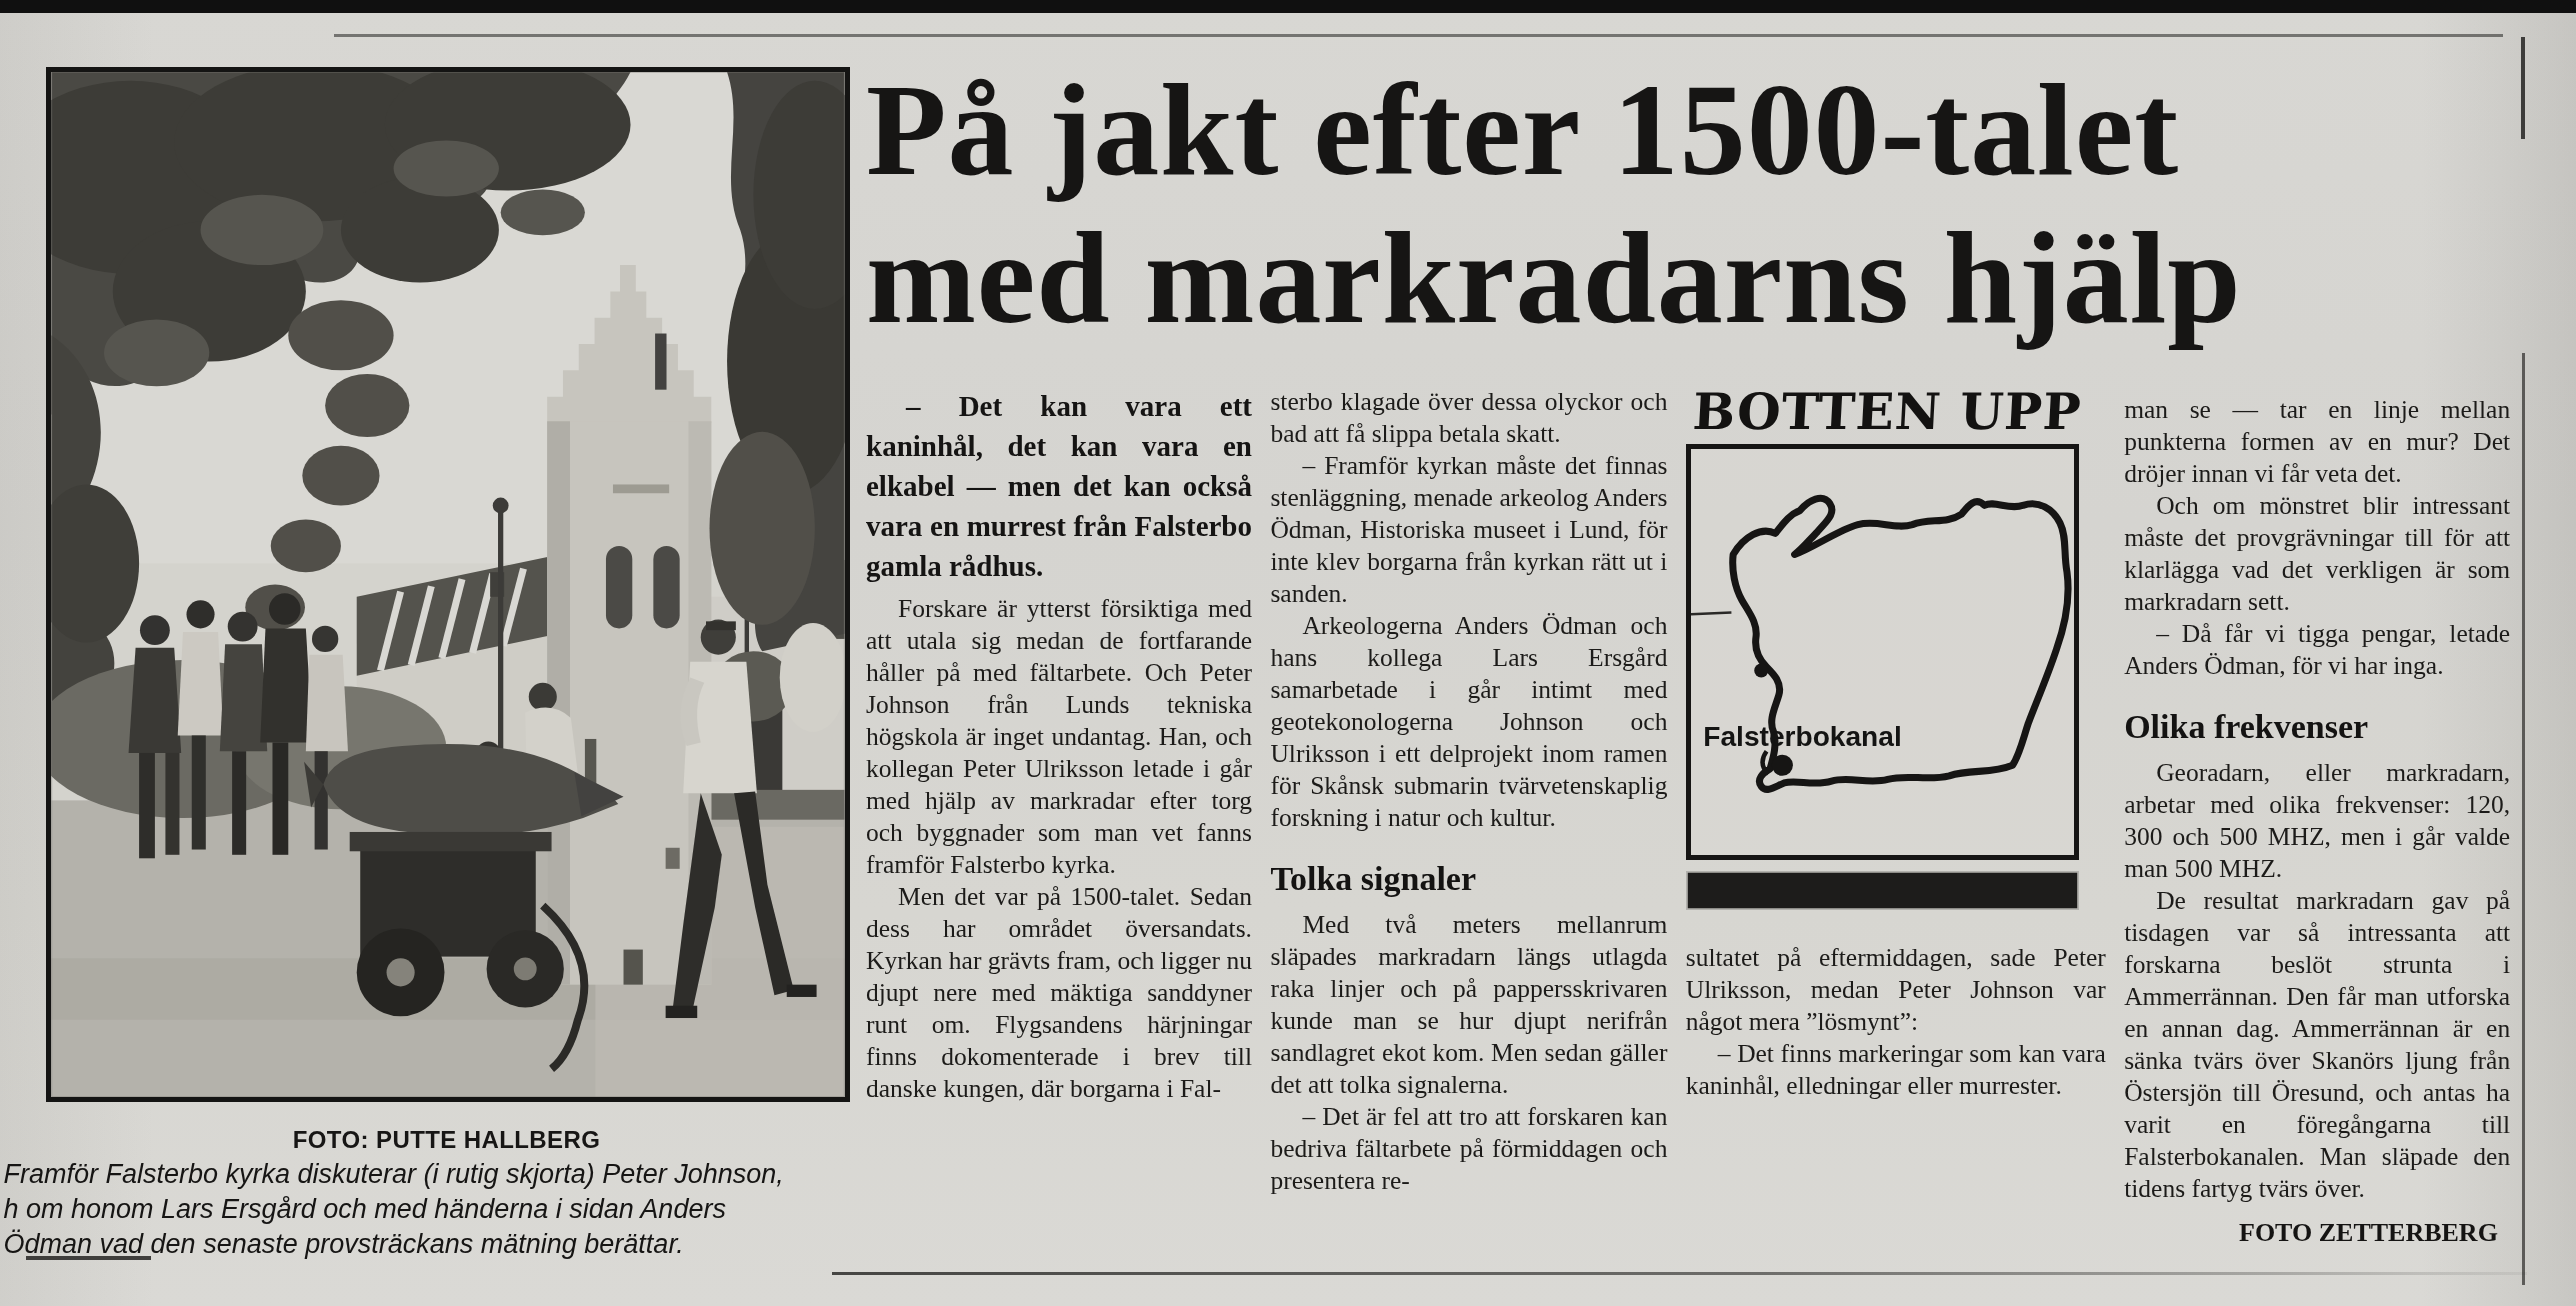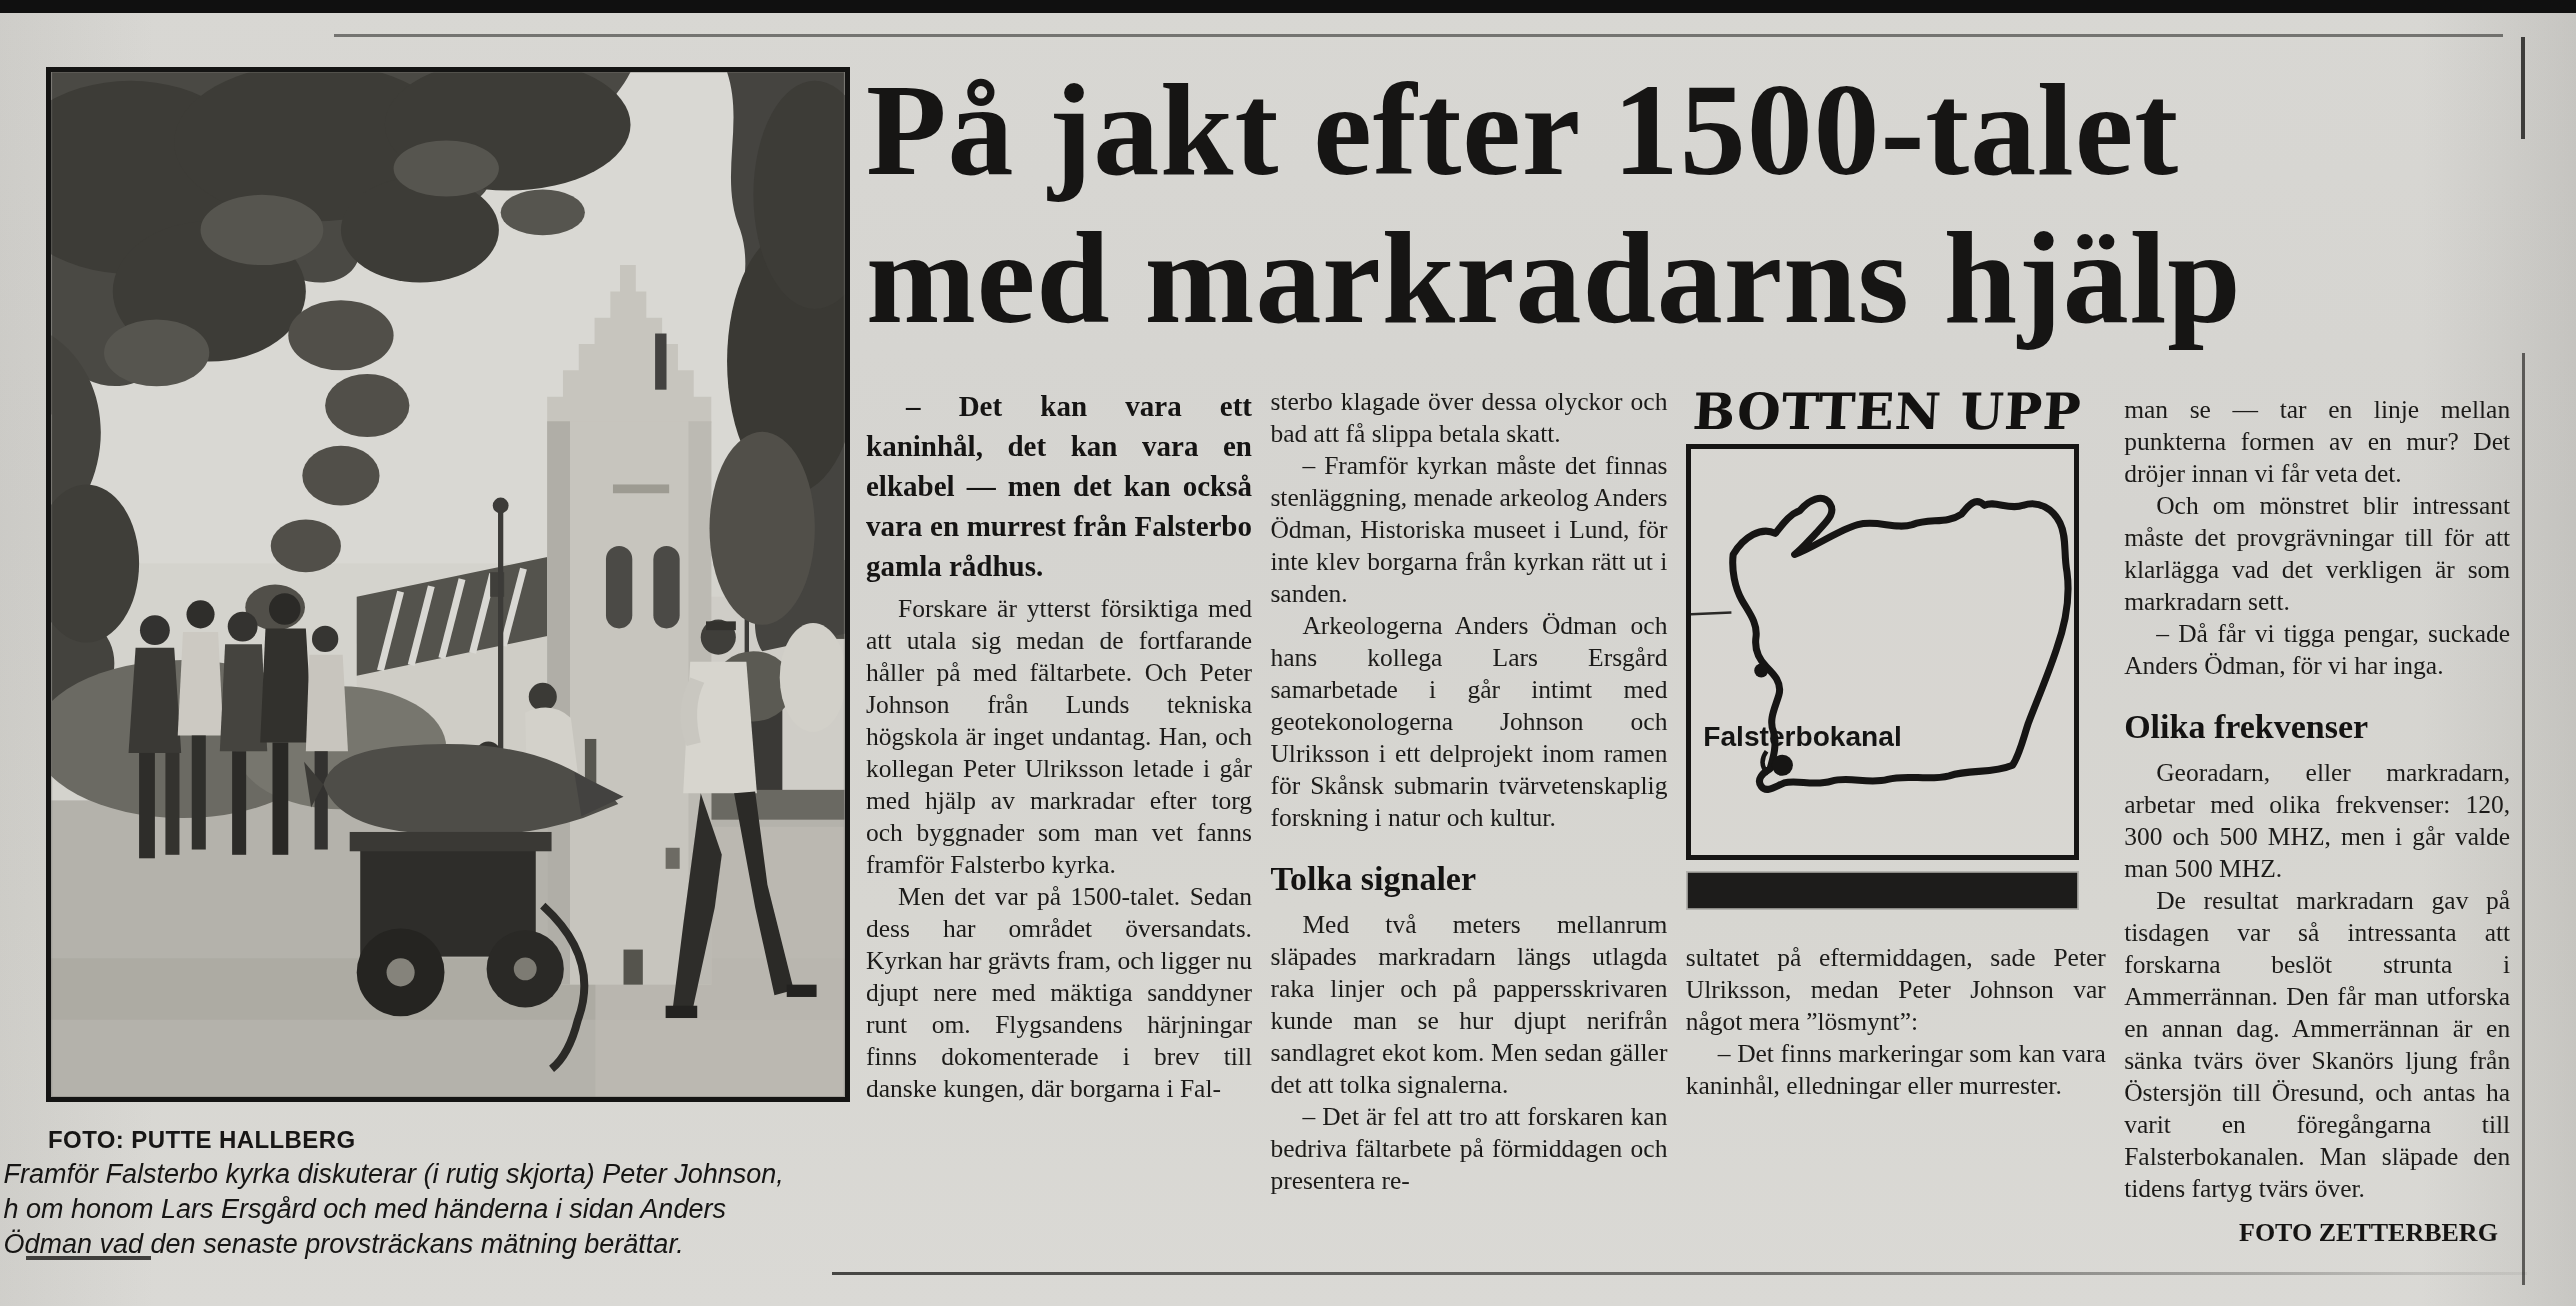--- a/index.html
+++ b/index.html
@@ -18,21 +18,21 @@
   #right-rule-b{left:2522px;top:353px;width:2.6px;height:932px;background:rgba(30,29,27,.65);}
   #bottom-rule{left:832px;top:1272px;width:1695px;height:2.6px;
     background:linear-gradient(90deg, rgba(20,20,18,.75), rgba(20,20,18,.55) 55%, rgba(20,20,18,.25) 85%, rgba(20,20,18,.05));}
   #bottom-dash{left:26px;top:1256px;width:125px;height:3.5px;background:rgba(25,24,22,.8);}
 
   
   #photo-frame{left:46px;top:67px;width:794px;height:1025px;border:5.3px solid #141413;background:#d9d8d3;}
   #photo-frame svg{display:block;}
 
   
-  #photo-credit{left:48px;top:1126px;width:797px;text-align:left;
+  #photo-credit{left:48px;top:1126px;width:797px;text-align:center;
     font-family:"Liberation Sans", sans-serif;font-weight:bold;font-size:24px;letter-spacing:0.4px;color:#171615;}
   #photo-caption{left:3.5px;top:1157px;width:853px;
     font-family:"Liberation Sans", sans-serif;font-style:italic;font-size:27px;line-height:35px;color:#161514;}
 
   
   #headline{left:866px;top:56px;width:1668px;
     font-weight:bold;font-size:132px;line-height:148px;letter-spacing:0.9px;color:#161514;}
 
   
   #columns{left:866px;top:386px;width:1661px;display:flex;gap:18.4px;align-items:flex-start;}
@@ -245,21 +245,21 @@
       </svg>
     </div>
     <div id="map-black-bar"></div>
     <p class="p" style="text-indent:0;">sultatet på eftermiddagen, sade Peter Ulriksson, medan Peter Johnson var något mera ”lösmynt”:</p>
     <p class="p">– Det finns markeringar som kan vara kaninhål, elledningar eller murrester.</p>
   </div>
 
   <div class="col" id="col4">
     <p class="p" style="text-indent:0;margin-top:8px;">man se — tar en linje mellan punkterna formen av en mur? Det dröjer innan vi får veta det.</p>
     <p class="p">Och om mönstret blir intressant måste det provgrävningar till för att klarlägga vad det verkligen är som markradarn sett.</p>
-    <p class="p">– Då får vi tigga pengar, suckade Anders Ödman, för vi har inga.</p>
+    <p class="p">– Då får vi tigga pengar, letade Anders Ödman, för vi har inga.</p>
     <div class="subhead">Olika frekvenser</div>
     <p class="p">Georadarn, eller markradarn, arbetar med olika frekvenser: 120, 300 och 500 MHZ, men i går valde man 500 MHZ.</p>
     <p class="p">De resultat markradarn gav på tisdagen var så intressanta att forskarna beslöt strunta i Ammerrännan. Den får man utforska en annan dag. Ammerrännan är en sänka tvärs över Skanörs ljung från Östersjön till Öresund, och antas ha varit en föregångarna till Falsterbokanalen. Man släpade den tidens fartyg tvärs över.</p>
     <div class="byline">FOTO ZETTERBERG</div>
   </div>
 
 </div>
 
 
 </body></html>

